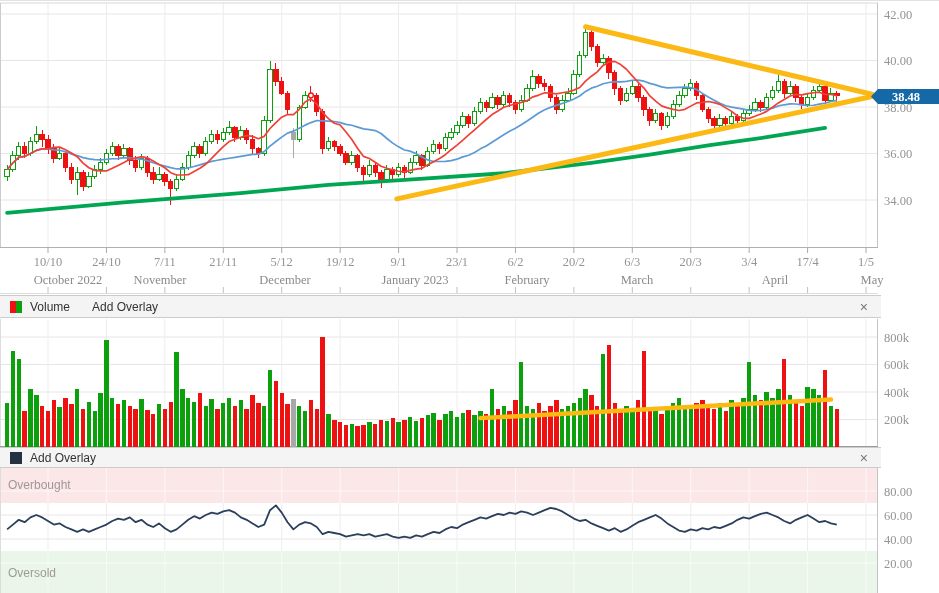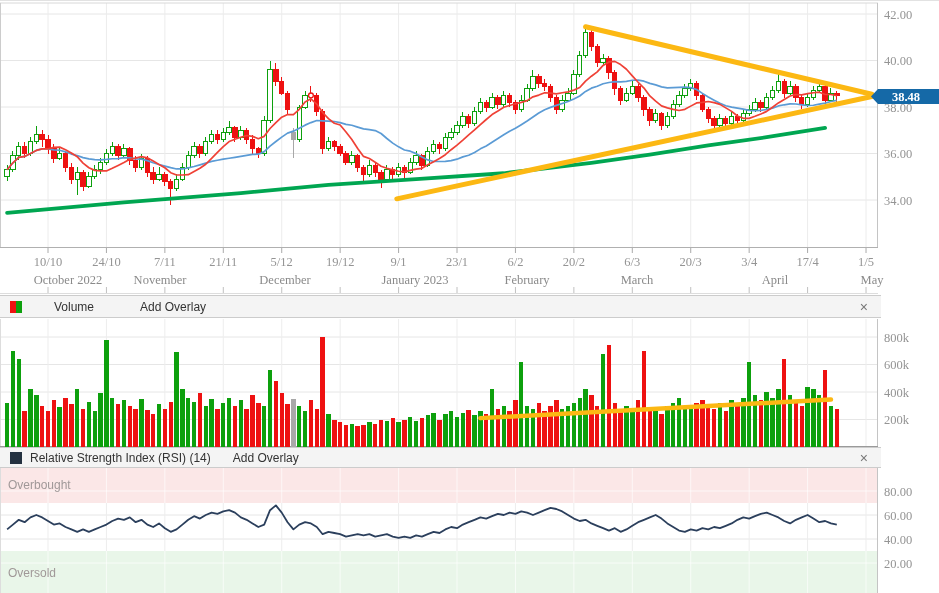--- a/index.html
+++ b/index.html
@@ -5,21 +5,21 @@
   html,body{margin:0;padding:0;background:#fff;}
   #app{position:relative;width:939px;height:593px;background:#fff;overflow:hidden;
        font-family:"Liberation Sans",sans-serif;border-top:1px solid #e2e2e2;padding-left:43px;}
   svg{position:absolute;left:0;display:block;}
   #svg-main{top:0;}
   #svg-vol{top:318px;}
   #svg-rsi{top:467px;}
   .panel-header{position:absolute;left:0;width:881px;height:23px;box-sizing:border-box;
     background:#f4f4f4;border-top:1px solid #cccccc;border-bottom:1px solid #cccccc;
     display:flex;align-items:center;padding-left:10px;}
-  #vol-header{top:294px;gap:24px;}
+  #vol-header{top:294px;}
   #rsi-header{top:446px;height:21px;}
   .legend-swatch{width:12px;height:12px;flex:0 0 auto;margin-right:8px;}
   #vol-swatch{background:linear-gradient(to right,#ee1111 0 50%,#0da00d 50% 100%);}
   #rsi-swatch{background:#233140;}
   .legend-label{font-size:12px;color:#333;margin-right:22px;white-space:nowrap;}
   .add-overlay{font-size:12px;color:#333;cursor:pointer;white-space:nowrap;text-align:right;}
   .close-btn{margin-left:auto;margin-right:13px;color:#777;font-size:14px;line-height:1;cursor:pointer;}
   .axis-text{font-family:"Liberation Serif",serif;font-size:12.5px;fill:#949494;}
   .month-text{font-family:"Liberation Serif",serif;font-size:12.5px;fill:#8a8a8a;}
   .band-label{font-family:"Liberation Sans",sans-serif;font-size:12px;fill:#a09898;}
@@ -604,21 +604,20 @@
     <g id="g-vol-axis">
         <text x="884" y="22.499999999999986" text-anchor="start" class="axis-text">800k</text>
         <text x="884" y="50" text-anchor="start" class="axis-text">600k</text>
         <text x="884" y="77.5" text-anchor="start" class="axis-text">400k</text>
         <text x="884" y="105" text-anchor="start" class="axis-text">200k</text>
       </g>
   </svg>
 
   <div id="rsi-header" class="panel-header">
     <span id="rsi-swatch" class="legend-swatch"></span>
-    <span class="legend-label">Relative Strength Index (RSI) (14)</span>
     <span class="add-overlay">Add Overlay</span>
     <span class="close-btn">×</span>
   </div>
 
   <svg id="svg-rsi" width="939" height="126">
     <g id="g-rsi-bands">
         <rect x="0" y="0" width="878" height="35" fill="#fbe7e7"></rect>
         <rect x="0" y="83" width="878" height="43" fill="#e9f6e9"></rect>
       </g>
     <g id="g-rsi-grid">

